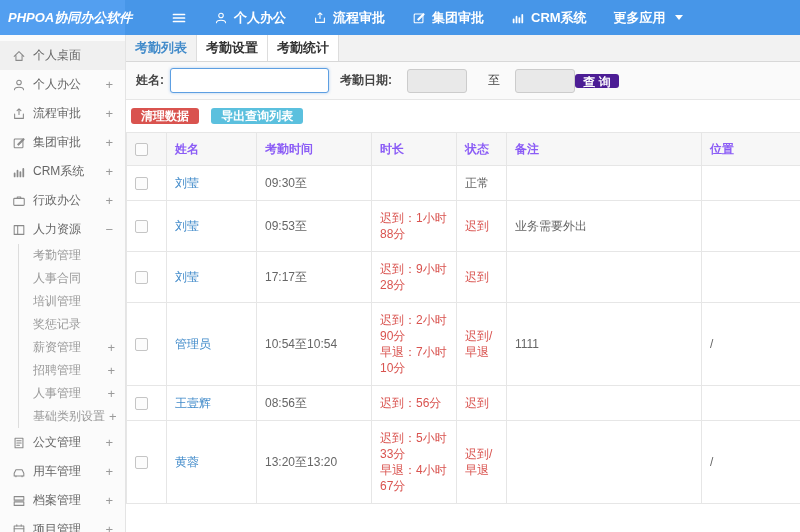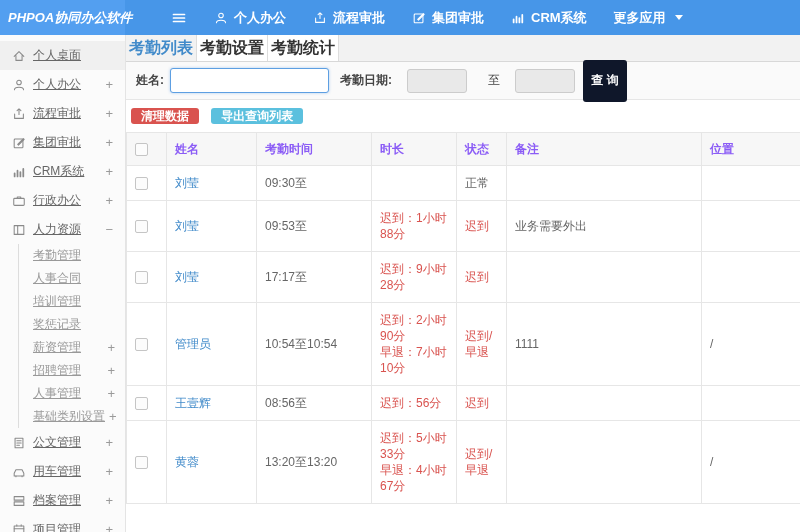--- a/index.html
+++ b/index.html
@@ -20,44 +20,44 @@
   .caret { width:0; height:0; border-left:4px solid transparent;
     border-right:4px solid transparent; border-top:5px solid #fff; margin-left:3px; }
 
   
   .sidebar { position:absolute; top:35px; left:0; width:126px; bottom:0;
     background:#fbfbfb; border-right:1px solid #e4e4e4; padding-top:6px; overflow:hidden; }
   .side-item { display:flex; align-items:center; height:29px; padding:0 12px; color:#666; cursor:pointer; }
   .side-item.active { background:#f0f0f0; }
   .sicon { width:14px; height:14px; margin-right:7px; color:#8a8a8a; flex:none; }
   .sicon svg { width:14px; height:14px; display:block; }
-  .slabel { flex:1; white-space:nowrap;text-decoration:underline; }
+  .slabel { flex:1; white-space:nowrap; }
   .sexp { color:#9a9a9a; font-size:13px; margin-left:4px; }
   .side-item.sub { height:23px; margin-left:18px; border-left:1px solid #ddd;
     padding:0 10px 0 14px; color:#999; }
 
   
   .main { position:absolute; top:35px; left:126px; right:0; bottom:0; background:#fff; }
   .tabstrip { height:27px; background:#f2f2f2; border-bottom:1px solid #d8d8d8; display:flex; }
   .tab { width:71px; text-align:center; line-height:26px; font-weight:bold; color:#333;
-    background:#fff; border-right:1px solid #ddd; cursor:pointer; font-size:16px; }
+    background:#fff; border-right:1px solid #ddd; cursor:pointer; font-size:13px; }
   .tab.active { background:#f2f2f2; color:#428bca; }
 
   .searchbar { height:38px; background:#fafafa; border-bottom:1px solid #e6e6e6;
     display:flex; align-items:center; padding-left:10px; }
   .flabel { font-weight:bold; color:#444; margin-right:6px; white-space:nowrap; }
   .flabel.date { margin-left:11px; }
   .name-input { width:159px; height:25px; border:1px solid #5d9fe2; border-radius:3px;
     background:#fff; outline:none; padding:0 6px; box-shadow:0 0 3px rgba(80,150,230,.45);
     font-family:inherit; font-size:12px; }
   .date-input { width:60px; height:24px; border:1px solid #ccc; border-radius:3px;
     background:#e9e9e9; margin-left:9px; }
   .to-label { margin:0 15px 0 21px; color:#444; }
   .date-input.second { margin-left:0; }
-  .query-btn { margin-left:8px; width:44px; height:42px; background:#0f172a; color:#fff;
+  .query-btn { width:44px; height:14px; background:#4c1d95; color:#fff;
     font-weight:bold; border:none; border-radius:3px; cursor:pointer; font-size:12px;
     font-family:inherit; white-space:nowrap; }
 
   .actionbar { padding:8px 0 8px 5px; }
   .btn { height:16px; border:none; border-radius:3px; color:#fff; font-weight:bold;
     padding:0 10px; cursor:pointer; font-size:12px; font-family:inherit; }
   .btn-danger { background:#d9534f; margin-left:0; }
   .btn-info { background:#5bc0de; margin-left:9px; }
 
   

